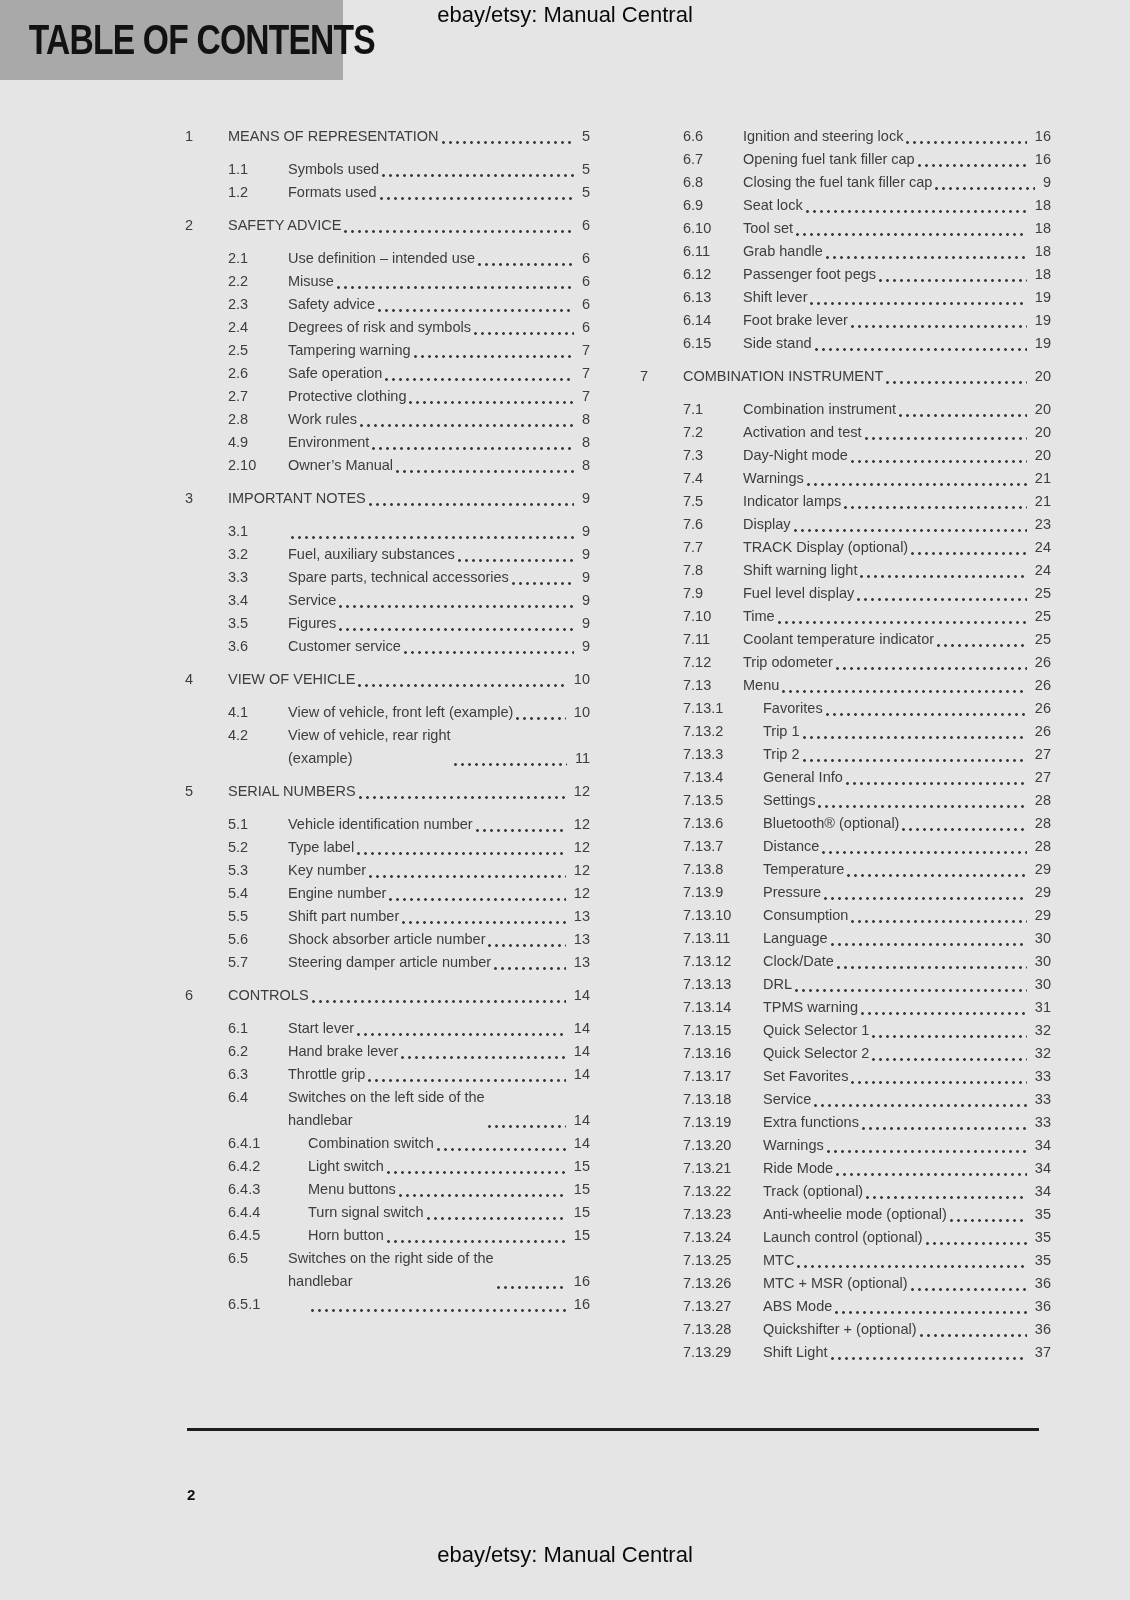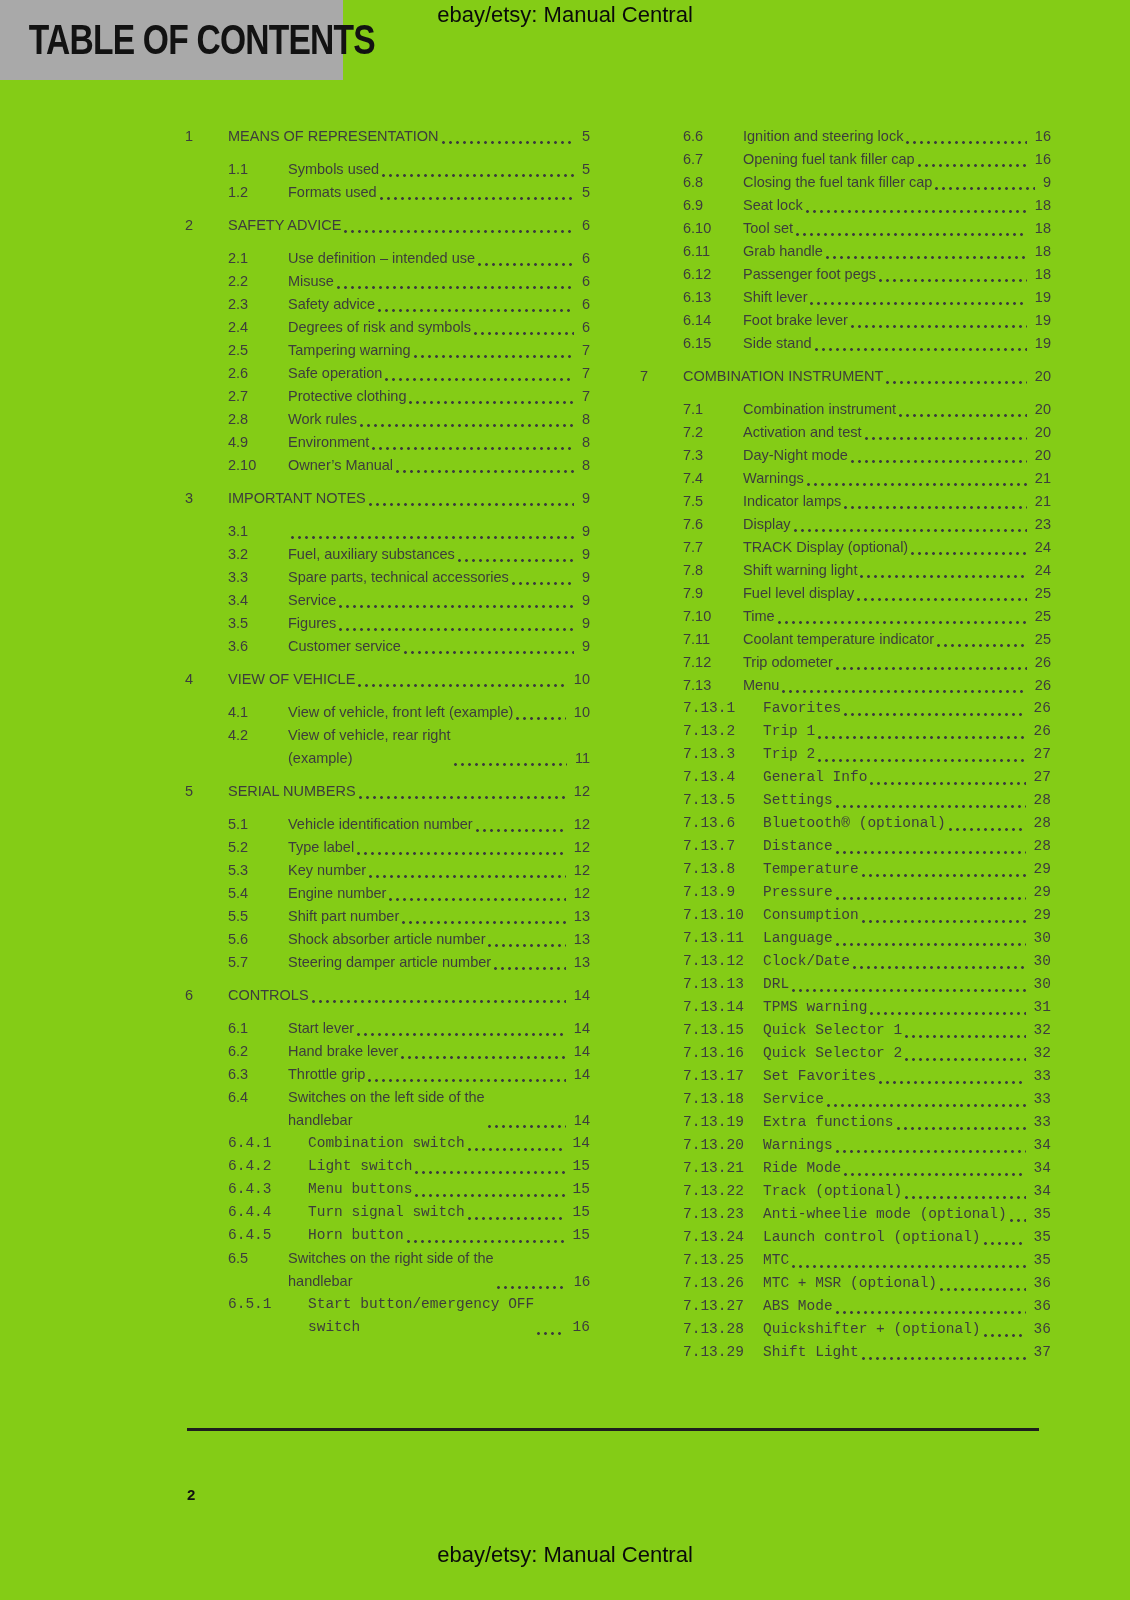--- a/index.html
+++ b/index.html
@@ -1,19 +1,19 @@
 <!DOCTYPE html>
 <html style="--banner-bg: #a9a9a9;"><head>
 <meta charset="utf-8">
 <style>
   html,body{margin:0;padding:0;background:#ffffff;}
   .page{
     position:relative;
     width:1130px;height:1600px;
-    background:#84cc16;
+    background:#e5e5e5;
     font-family:"Liberation Sans","DejaVu Sans",sans-serif;
     color:#3d3d3d;
     overflow:hidden;
   }
   
   .banner{
     position:absolute;left:0;top:0;
     width:343px;height:80px;
     background:var(--banner-bg,#a9a9a9);
     display:flex;align-items:center;
@@ -35,21 +35,21 @@
   .col{position:absolute;top:125px;}
   .col-left{left:185px;width:405px;}
   .col-right{left:640px;width:411px;}
   .row{display:flex;font-size:14.5px;line-height:23px;}
   .row .num{flex:0 0 auto;}
   .row.lvl1{margin:10px 0;}
   .row.lvl1:first-child{margin-top:0;}
   .row.lvl1 .num{width:43px;}
   .row.lvl2{padding-left:43px;}
   .row.lvl2 .num{width:60px;}
-  .row.lvl3{padding-left:43px;font-family:Liberation Mono, monospace;}
+  .row.lvl3{padding-left:43px;}
   .row.lvl3 .num{width:80px;}
   .body{flex:1;display:flex;align-items:flex-end;min-width:0;}
   .title{white-space:pre-line;}
   .leader{
     flex:1 1 auto;min-width:10px;
     height:3px;margin:0 4px 4px 3px;
     background-image:radial-gradient(circle at 1.5px 1.5px,#3d3d3d 1.25px,transparent 1.55px);
     background-size:7px 3px;background-repeat:repeat-x;
   }
   .pageno{flex:0 0 auto;padding-left:4px;}
@@ -465,22 +465,20 @@
       <span class="title">Switches on the right side of the
 handlebar</span>
       <span class="leader"></span>
       <span class="pageno">16</span>
     </span>
   </div>
 
   <div class="row lvl3">
     <span class="num">6.5.1</span>
     <span class="body">
-      <span class="title">Start button/emergency OFF
-switch</span>
       <span class="leader"></span>
       <span class="pageno">16</span>
     </span>
   </div>
 </div>
   <div class="col col-right">
   <div class="row lvl2">
     <span class="num">6.6</span>
     <span class="body">
       <span class="title">Ignition and steering lock</span>

